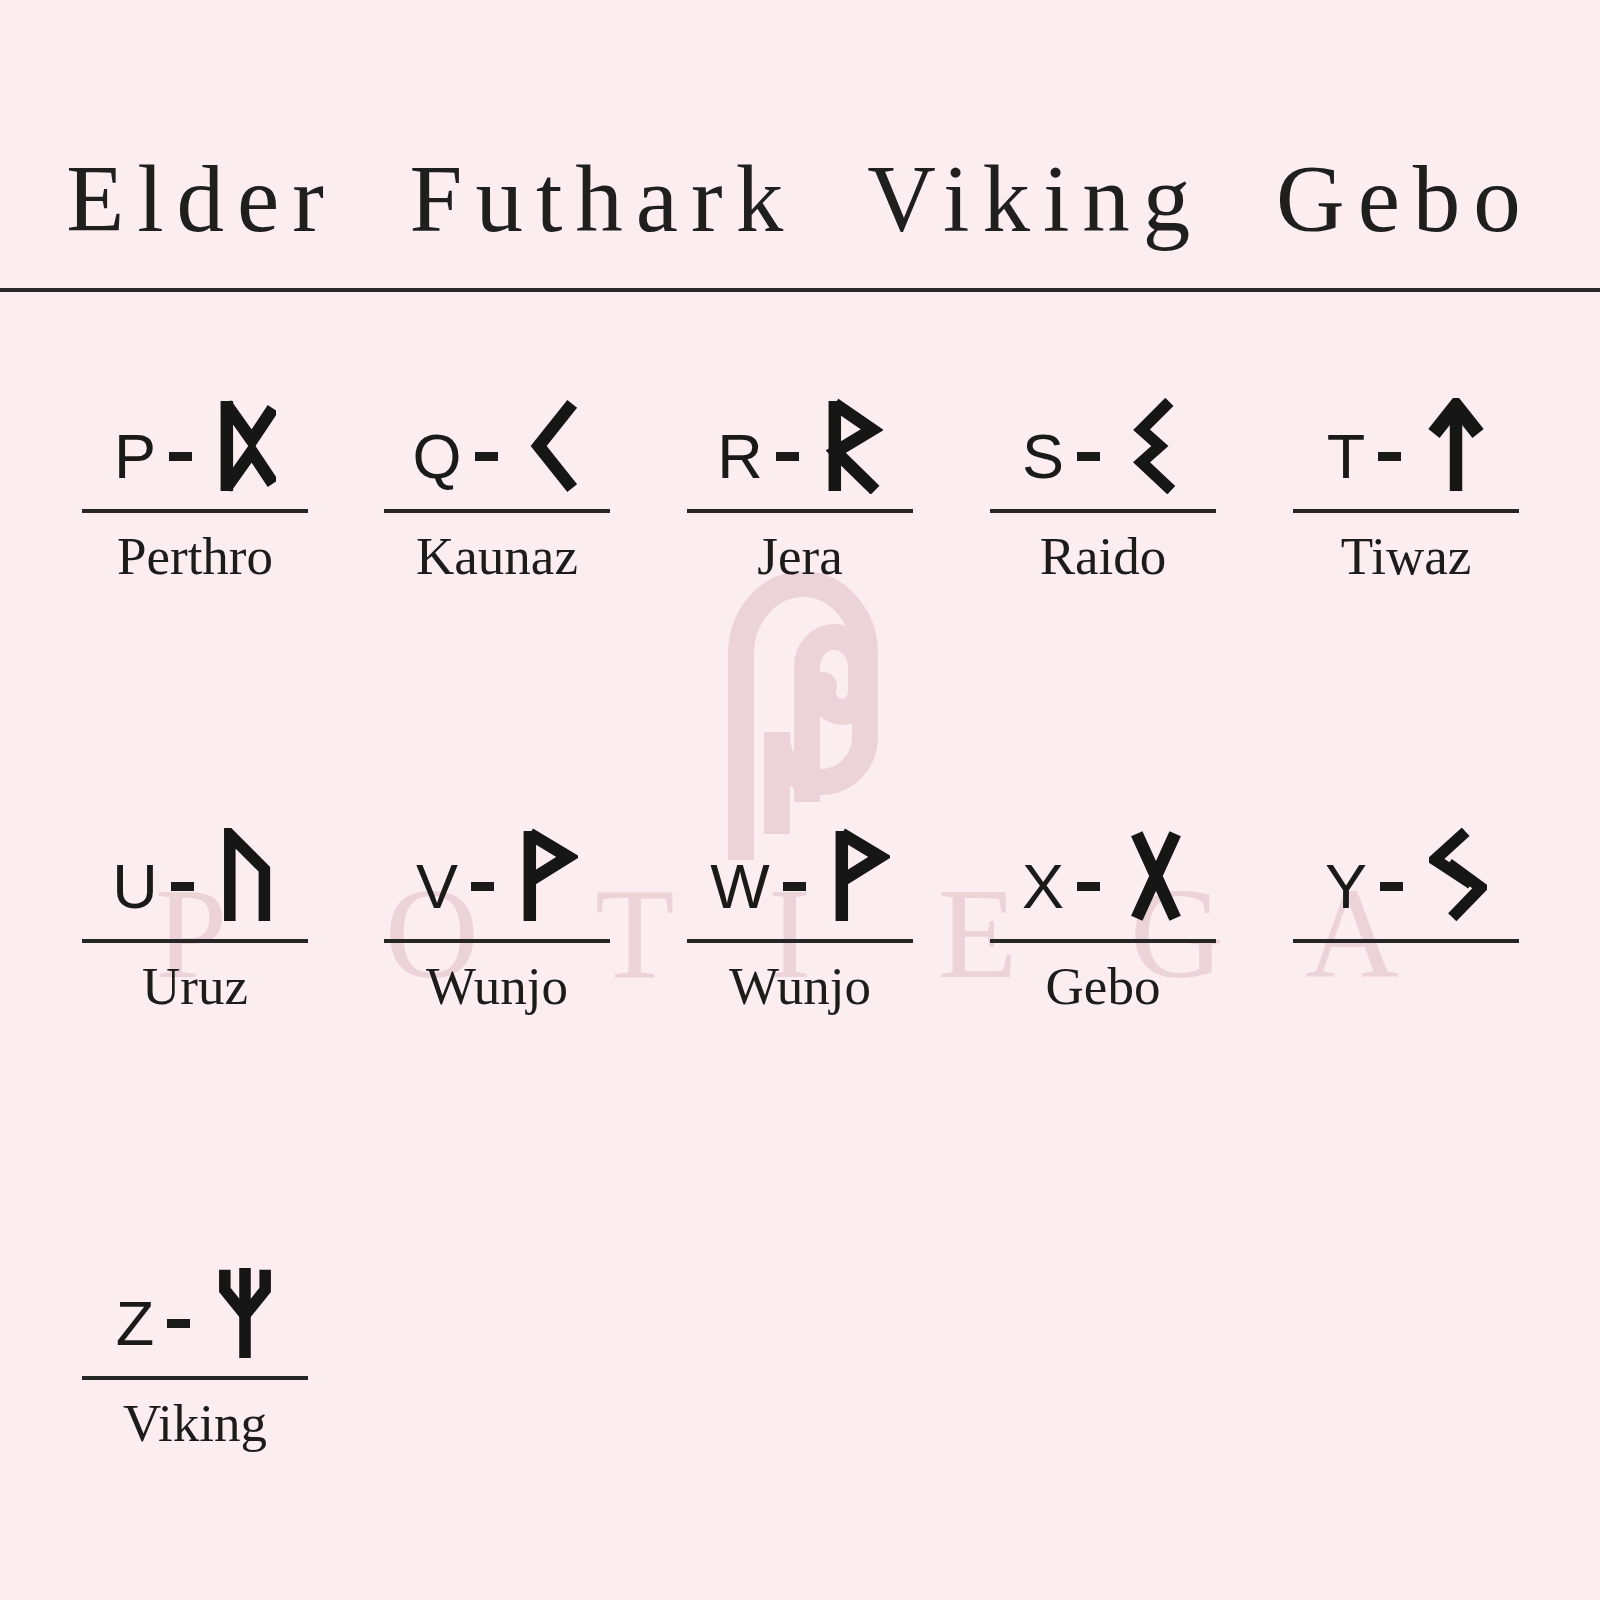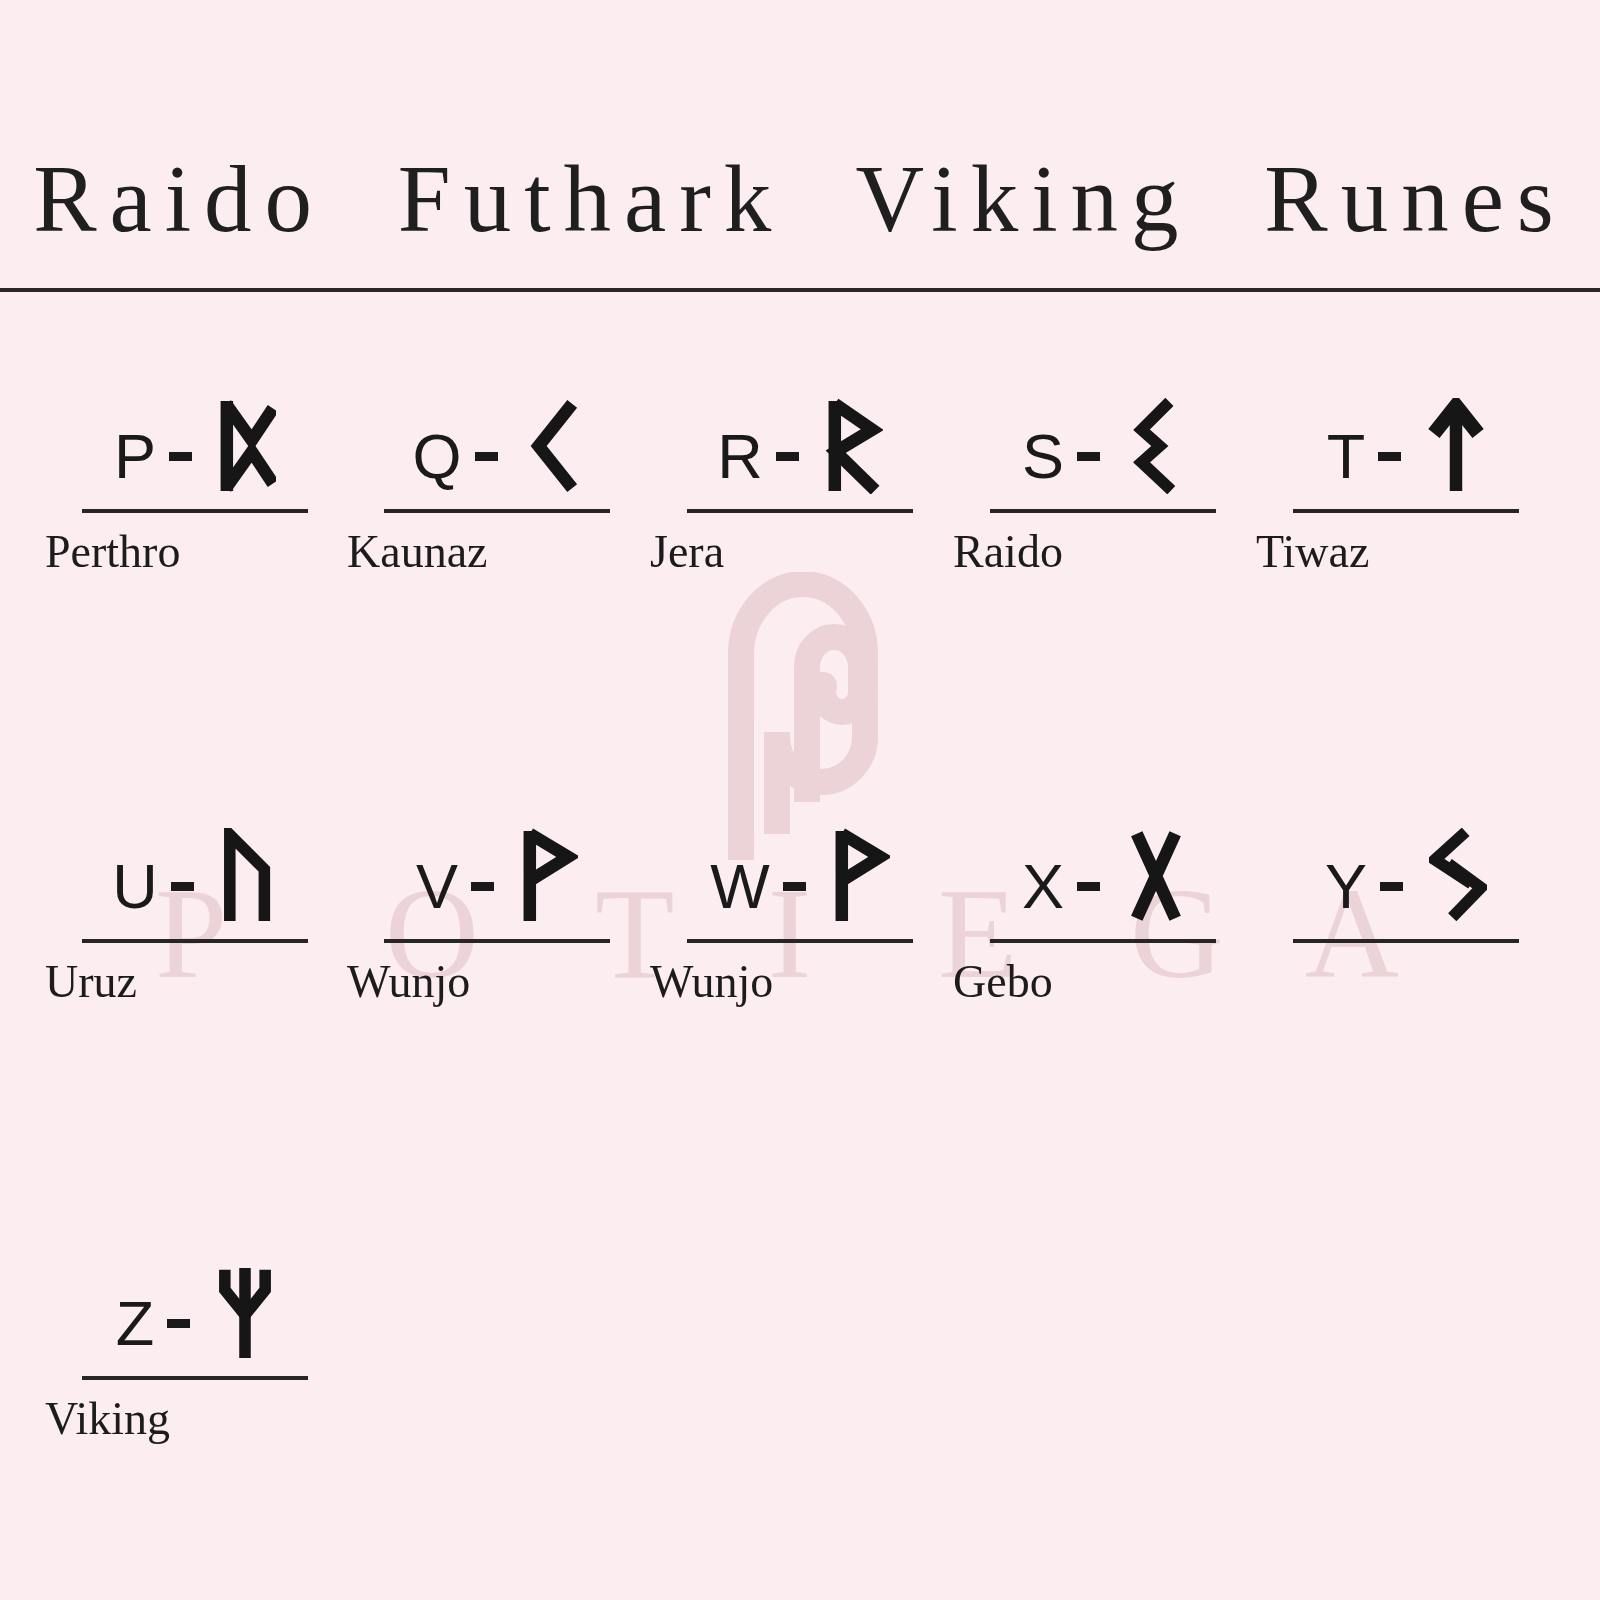--- a/index.html
+++ b/index.html
@@ -60,21 +60,21 @@
     position:relative;top:10px;margin:0 26px 0 13px;
   }
   .rune{width:58px;height:96px;flex:none;display:block;}
   .rune path{stroke:#161616;fill:none;stroke-width:13px;}
   .rune path.thin{stroke-width:12px;}
   .rune path.thick{stroke-width:15px;}
   .underline{
     width:226px;height:4px;background:#262626;margin:12px auto 0 auto;
   }
   .name{
-    margin-top:10px;font-size:46px;line-height:1.25;
+    margin-top:10px;text-align:center;font-size:53px;line-height:1.25;
     color:#1c1c1c;
   }
 </style>
 </head>
 <body>
 
 <div class="canvas">
 
   <svg class="wm-logo" viewBox="0 0 180 290" aria-hidden="true">
     <g stroke="#ecd3d7" stroke-width="26" fill="none">
@@ -87,21 +87,21 @@
   <div class="wm-text" id="wm-text">
       <span class="wm-l">P</span>
       <span class="wm-l">O</span>
       <span class="wm-l">T</span>
       <span class="wm-l">I</span>
       <span class="wm-l">E</span>
       <span class="wm-l">G</span>
       <span class="wm-l">A</span>
     </div>
 
-  <div class="title">Raido Futhark Viking Runes</div>
+  <div class="title">Elder Futhark Viking Gebo</div>
   <div class="rule"></div>
 
   <div id="grid">
   <div class="cell">
     <div class="glyph-row">
       <span class="letter">P</span>
       <span class="dash"></span>
       <svg class="rune" viewBox="0 0 60 100" aria-hidden="true">
             <path d="M9 3 V97"></path>
             <path d="M8 6 L35 44 L57 11"></path>

